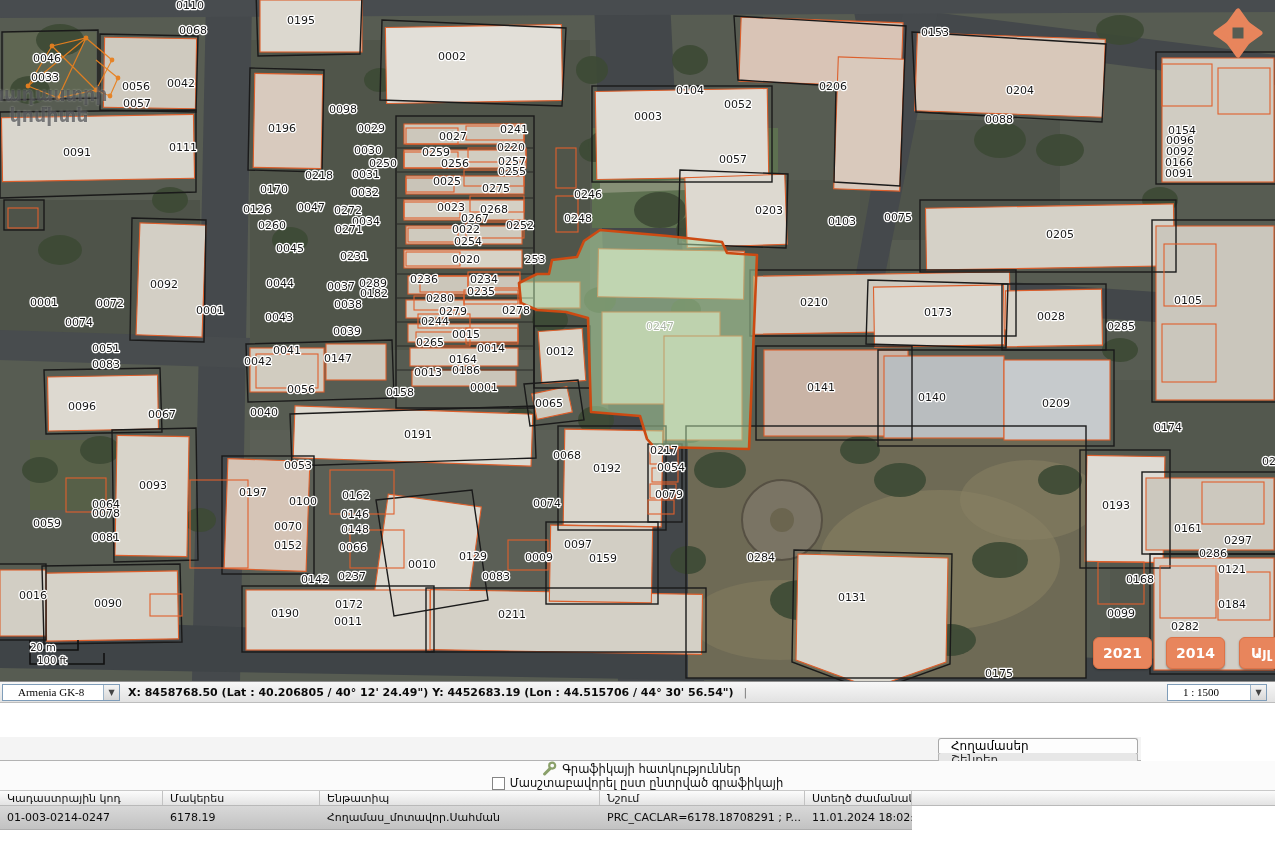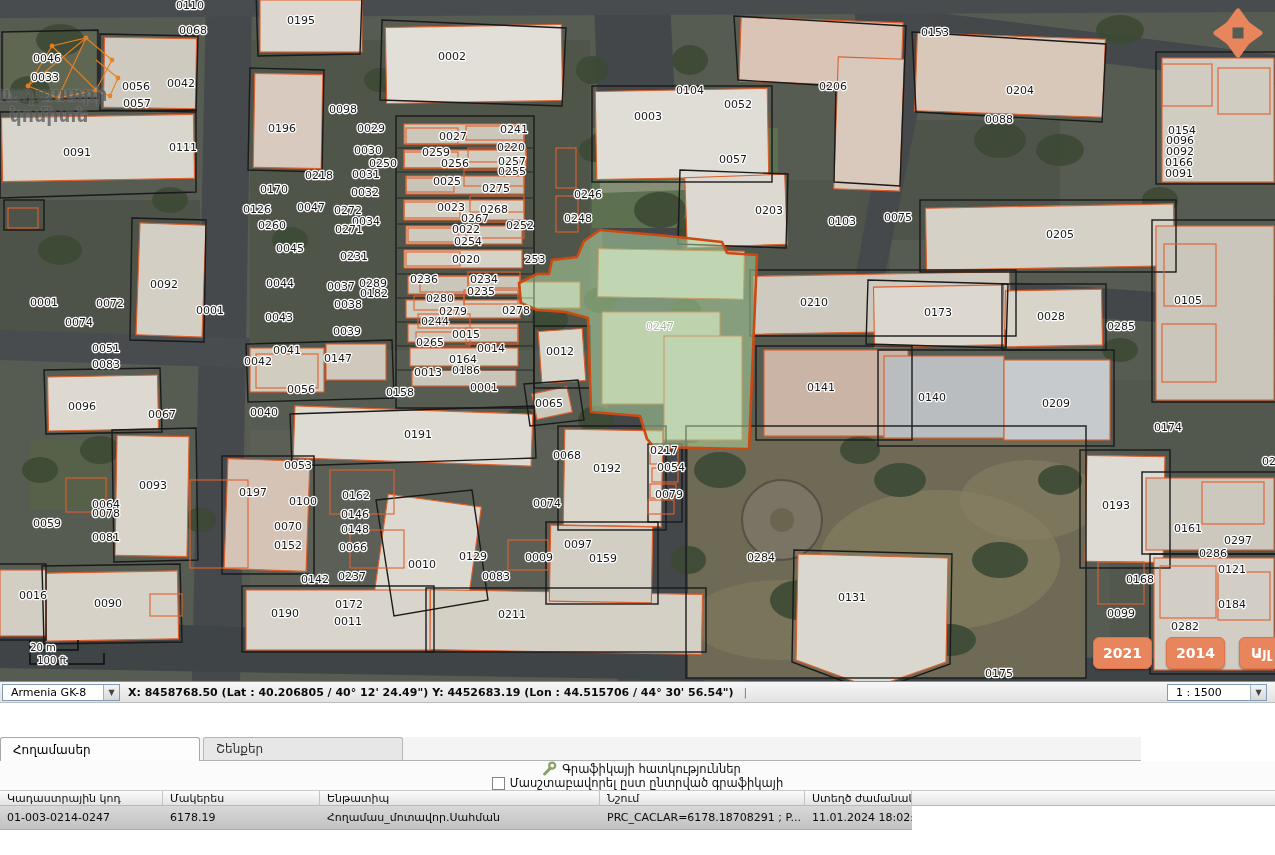--- a/index.html
+++ b/index.html
@@ -21,34 +21,34 @@
     height:30px;min-width:24px;padding:0 9px;display:flex;align-items:center;justify-content:center;
     font-size:14px;font-weight:700;box-shadow:0 1px 2px rgba(0,0,0,.35);cursor:pointer;}
   .pan{position:absolute;left:1211px;top:6px;width:54px;height:54px;}
 
   
   .statusbar{position:absolute;left:0;top:681px;width:1275px;height:22px;
     background:linear-gradient(#f7f7f7,#e2e2e2);border-top:1px solid #8f8f8f;border-bottom:1px solid #bdbdbd;
     display:flex;align-items:center;box-sizing:border-box;font-size:11px;}
   .selectbox{height:17px;background:#fff;border:1px solid #7f9db9;display:flex;align-items:center;
     font-size:11px;color:#000;box-sizing:border-box;cursor:pointer;}
-  .selectbox .sel-txt{flex:1;padding:0 8px;white-space:nowrap;overflow:hidden;}
+  .selectbox .sel-txt{flex:1;padding:0 15px;white-space:nowrap;overflow:hidden;font-family:Liberation Serif, serif;}
   .selectbox .sel-arrow{width:15px;height:15px;background:linear-gradient(#f4f4f4,#d8d8d8);
     border-left:1px solid #9db4c8;display:flex;align-items:center;justify-content:center;
     font-size:8px;color:#444;}
   .proj-select{margin-left:2px;width:118px;}
   .scale-select{margin-left:auto;margin-right:8px;width:100px;}
   .coords{margin-left:8px;font-weight:700;color:#0a0a0a;white-space:nowrap;}
   .coords .sep{font-weight:400;color:#777;margin-left:10px;}
   .coord-y{margin-left:4px;}
 
   
   .gap{position:absolute;left:0;top:704px;width:1275px;height:33px;background:#ffffff;}
   .tabs{position:absolute;left:0;top:737px;width:1141px;height:24px;background:#f4f4f4;
-    border-bottom:1px solid #b3b3b3;box-sizing:border-box;display:flex;align-items:flex-end;}
+    border-bottom:1px solid #b3b3b3;box-sizing:border-box;display:flex;align-items:flex-end;flex-direction:column;}
   .tab{height:23px;box-sizing:border-box;display:flex;align-items:center;padding:0 12px;
     font-size:12px;border:1px solid #a8a8a8;border-bottom:none;border-radius:3px 3px 0 0;
     margin-right:3px;cursor:pointer;}
   .tab.active{background:#fdfdfd;width:200px;position:relative;top:1px;height:24px;color:#000;}
   .tab.inactive{background:#e7e7e7;width:200px;color:#333;border-color:#b5b5b5;}
   .toolbar{position:absolute;left:0;top:761px;width:1275px;height:29px;background:#fbfbfb;
     display:flex;align-items:center;font-size:11.5px;color:#111;flex-direction:column;}
   .tool-link{display:flex;align-items:center;gap:5px;margin-left:8px;cursor:pointer;}
   .vsep{width:1px;height:16px;background:#bbb;margin:0 7px;}
   .check-item{display:flex;align-items:center;gap:5px;cursor:pointer;}

